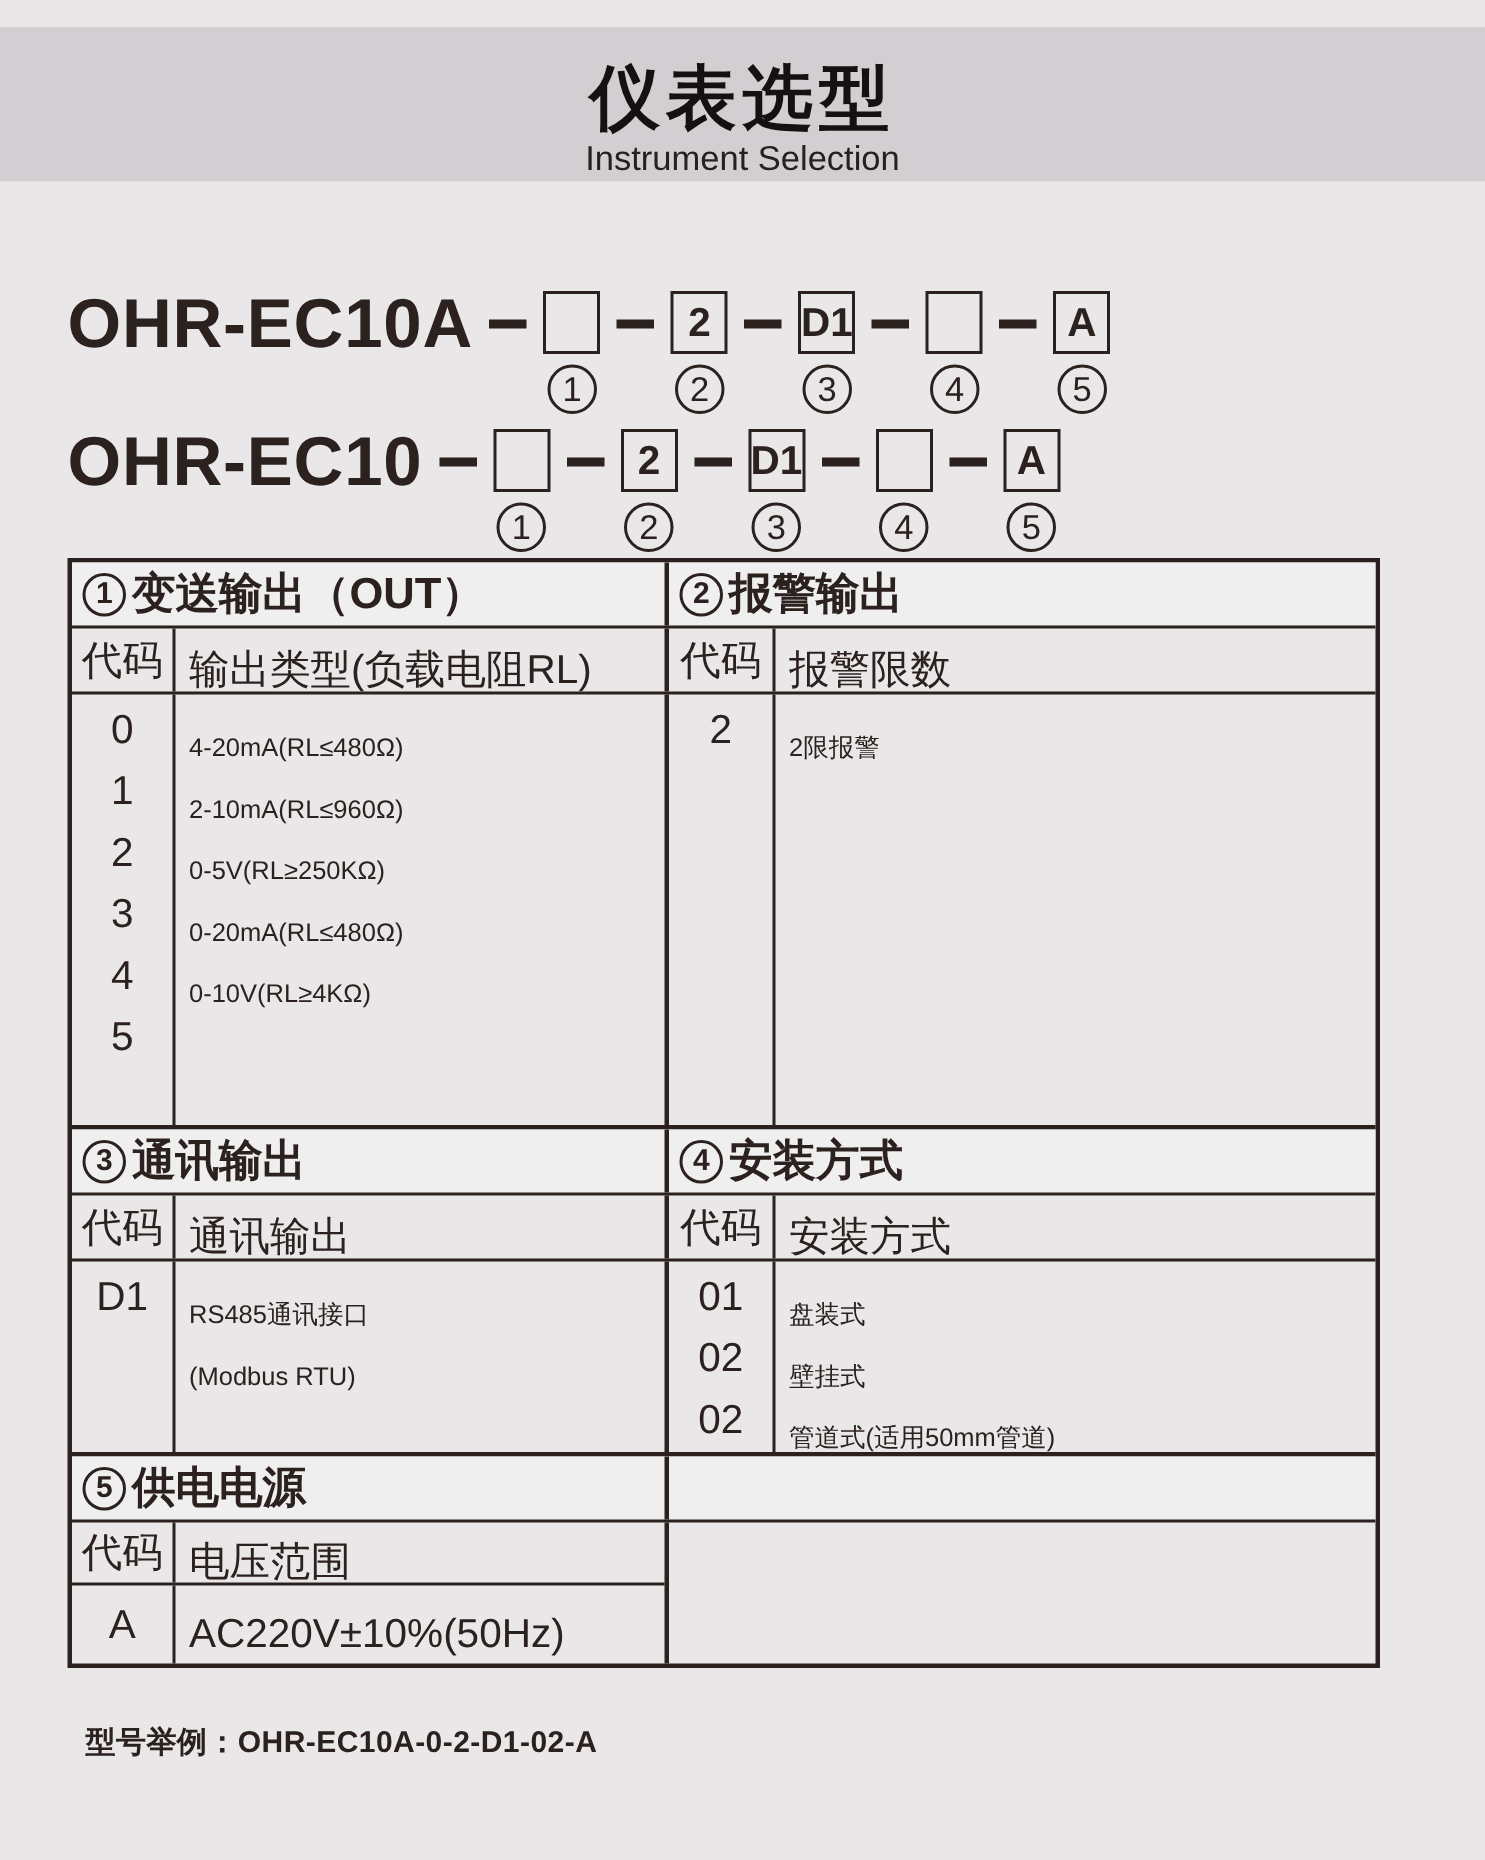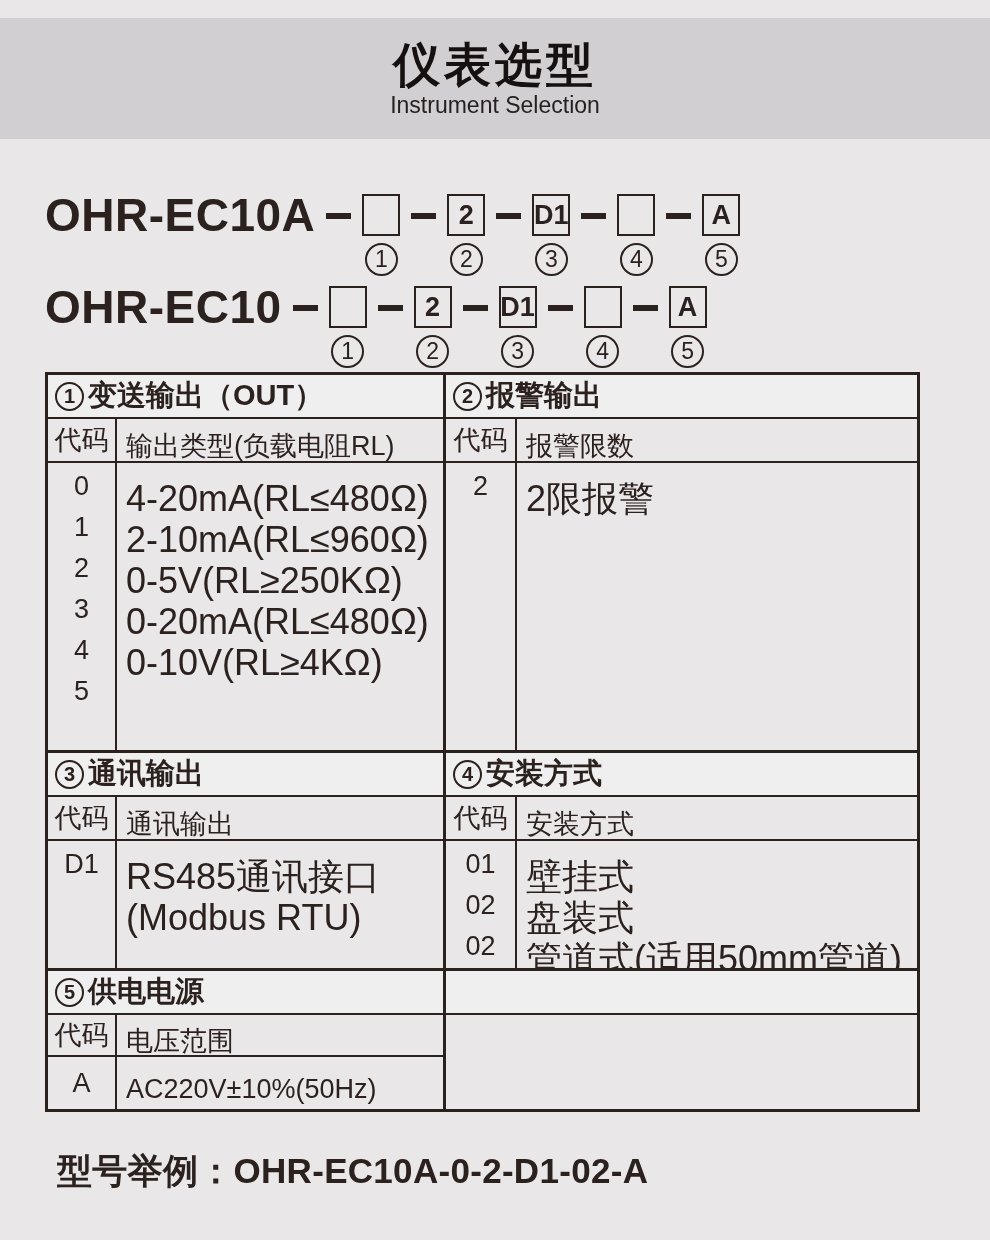--- a/index.html
+++ b/index.html
@@ -7,21 +7,21 @@
   body {
     background:#e9e7e8;
     font-family:"Liberation Sans","DejaVu Sans",sans-serif;
     color:#2b211e;
     position:relative;
     overflow:hidden;
   }
 
   
   .title-band {
-    position:absolute; top:18px; left:0; width:990px; height:121px;
+    position:absolute; top:18px; left:0; width:990px; height:103px;
     background:#d1cfd1; text-align:center;
   }
   .main-title { font-size:47px; font-weight:700; letter-spacing:4px; color:#161110; padding-top:20px; line-height:1.15; }
   .subtitle   { font-size:23px; color:#262120; margin-top:0px; }
 
   
   .model-codes { position:absolute; top:194px; left:45px; }
   .code-row  { display:flex; align-items:flex-start; margin-bottom:10px; }
   .code-label{ min-width:198px; font-size:46px; font-weight:600; line-height:43px; white-space:nowrap; letter-spacing:0.5px; }
   .dash      { width:25px; height:6px; background:#2b211e; margin:19px 11px 0 11px; }
@@ -53,33 +53,33 @@
   }
 
   .hdr-row { height:44px; border-bottom:2px solid #2b211e; }
   .code-cell { width:69px; border-right:2px solid #2b211e; display:flex; align-items:center; justify-content:center; font-size:27px; flex:0 0 auto; }
   .half.right .code-cell { width:71px; }
   .desc-cell { flex:1 1 auto; display:flex; align-items:center; padding-left:9px; font-size:27px; white-space:nowrap; overflow:hidden;margin-top:12px; }
 
   .body-row  { border-bottom:3px solid #2b211e; }
   .body-row .code-cell, .body-row .desc-cell { display:block; padding-top:3px; }
   .body-row .code-cell > div { text-align:center; line-height:41px; font-size:27px; }
-  .body-row .desc-cell > div { line-height:41px; font-size:36px; white-space:nowrap; }
+  .body-row .desc-cell > div { line-height:41px; font-size:17px; white-space:nowrap; }
   #body1 { height:290px; }
   #body3 { height:130px; }
 
   .five-lower { height:94px; }
   .five-lower .half.left { flex-direction:column; }
   .fl-hdr  { display:flex; height:42px; border-bottom:2px solid #2b211e; }
   .fl-body { display:flex; flex:1; }
   .fl-body .code-cell, .fl-body .desc-cell { align-items:center; }
   .empty-cell { width:100%; }
 
   
-  .example { position:absolute; top:1148px; left:57px; font-size:35px; font-weight:600; letter-spacing:0.3px; white-space:nowrap; }
+  .example { position:absolute; top:1148px; left:57px; font-size:20px; font-weight:600; letter-spacing:0.3px; white-space:nowrap; }
 </style>
 </head>
 <body>
 
 <header class="title-band">
   <div class="main-title">仪表选型</div>
   <div class="subtitle">Instrument Selection</div>
 </header>
 
 <section class="model-codes">
@@ -236,22 +236,22 @@
         <div>(Modbus RTU)</div>
       </div>
     </div>
     <div class="half right">
       <div class="code-cell">
         <div>01</div>
         <div>02</div>
         <div>02</div>
       </div>
       <div class="desc-cell">
+        <div>盘装式</div>
         <div>壁挂式</div>
-        <div>盘装式</div>
         <div>管道式(适用50mm管道)</div>
       </div>
     </div>
   </div>
 
   <div class="trow sec-row">
     <div class="half left">
       <div class="sec-cell">
         <span class="circ-num">5</span>
         <span>供电电源</span>

